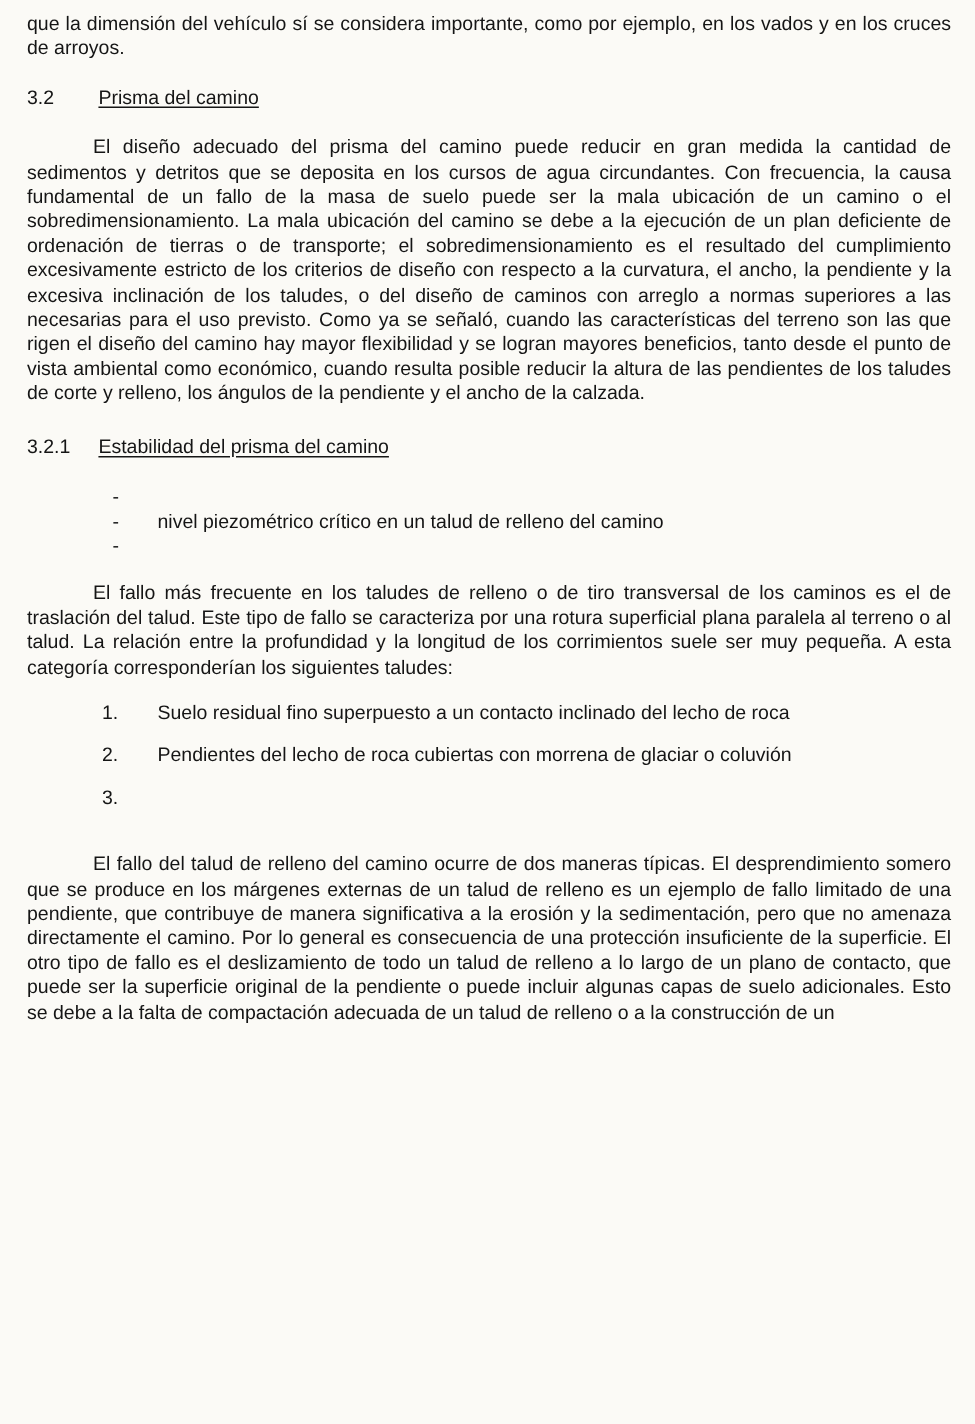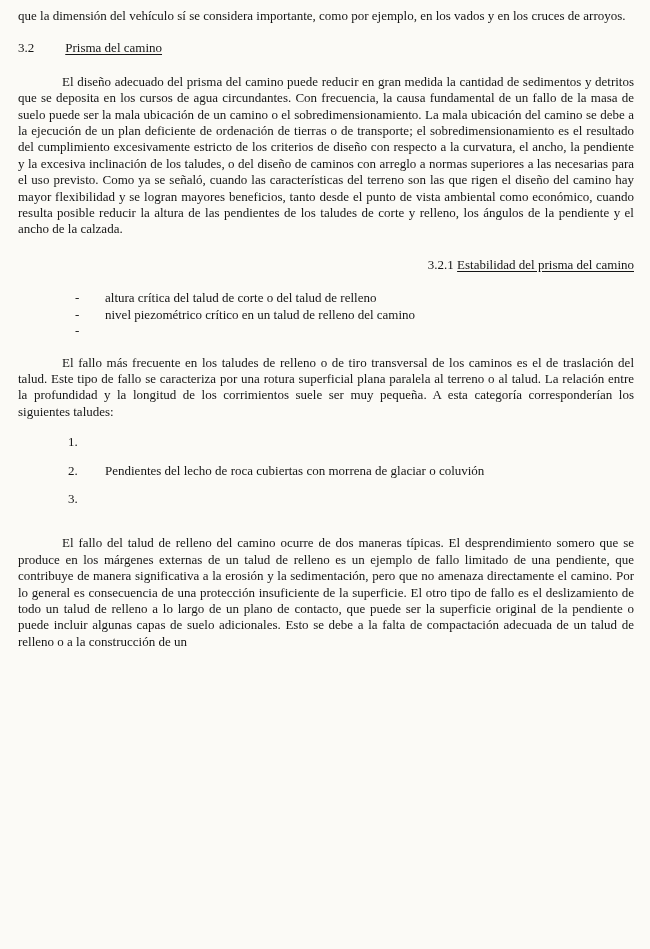--- a/index.html
+++ b/index.html
@@ -11,21 +11,21 @@
     width: 650px;
     height: 949px;
     overflow: hidden;
   }
   .page {
     box-sizing: border-box;
     width: 650px;
     height: 949px;
     padding: 8px 16px 0 18px;
     background: #fbfaf6;
-    font-family: Liberation Serif, serif;
+    font-family: Liberation Sans, sans-serif;
     font-size: 13px;
     line-height: 16.4px;
     color: #151515;
     text-align: justify;
   }
   .para {
     margin: 0;
     text-indent: 44px;
   }
   .para.no-indent {
@@ -40,21 +40,20 @@
   .heading .hnum {
     display: inline-block;
     min-width: 44px;
   }
   .heading .htitle {
     text-decoration: underline;
     text-underline-offset: 2px;
   }
   .heading.sub {
     margin-top: 19px;
-    text-align: right;
   }
   .dash-list {
     margin: 15px 0 0 0;
     padding: 0;
     list-style: none;
   }
   .dash-list .item {
     display: flex;
     text-align: left;
   }
@@ -106,36 +105,36 @@
 
   <div class="heading sub">
     <span class="hnum">3.2.1</span>
     <span class="htitle">Estabilidad del prisma del camino</span>
   </div>
 
 
   <ul class="dash-list">
     <li class="item">
       <span class="marker">-</span>
-      <span class="itext">altura crítica del talud de corte o del talud de relleno</span>
     </li>
     <li class="item">
       <span class="marker">-</span>
       <span class="itext">nivel piezométrico crítico en un talud de relleno del camino</span>
     </li>
     <li class="item">
       <span class="marker">-</span>
     </li>
   </ul>
 
   <p class="para mt-para">El fallo más frecuente en los taludes de relleno o de tiro transversal de los caminos es el de traslación del talud. Este tipo de fallo se caracteriza por una rotura superficial plana paralela al terreno o al talud. La relación entre la profundidad y la longitud de los corrimientos suele ser muy pequeña. A esta categoría corresponderían los siguientes taludes:</p>
 
   <ol class="num-list">
     <li class="item">
       <span class="num">1.</span>
+      <span class="itext">Suelo residual fino superpuesto a un contacto inclinado del lecho de roca</span>
     </li>
     <li class="item">
       <span class="num">2.</span>
       <span class="itext">Pendientes del lecho de roca cubiertas con morrena de glaciar o coluvión</span>
     </li>
     <li class="item">
       <span class="num">3.</span>
     </li>
   </ol>
 

